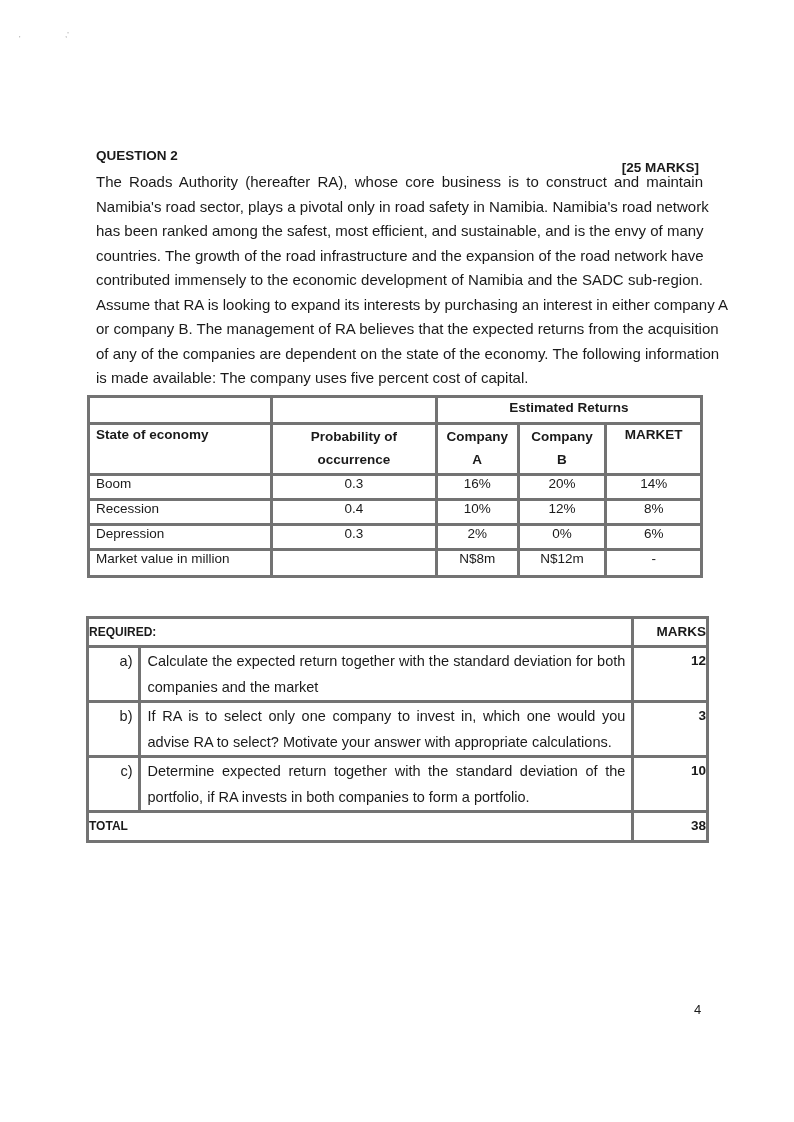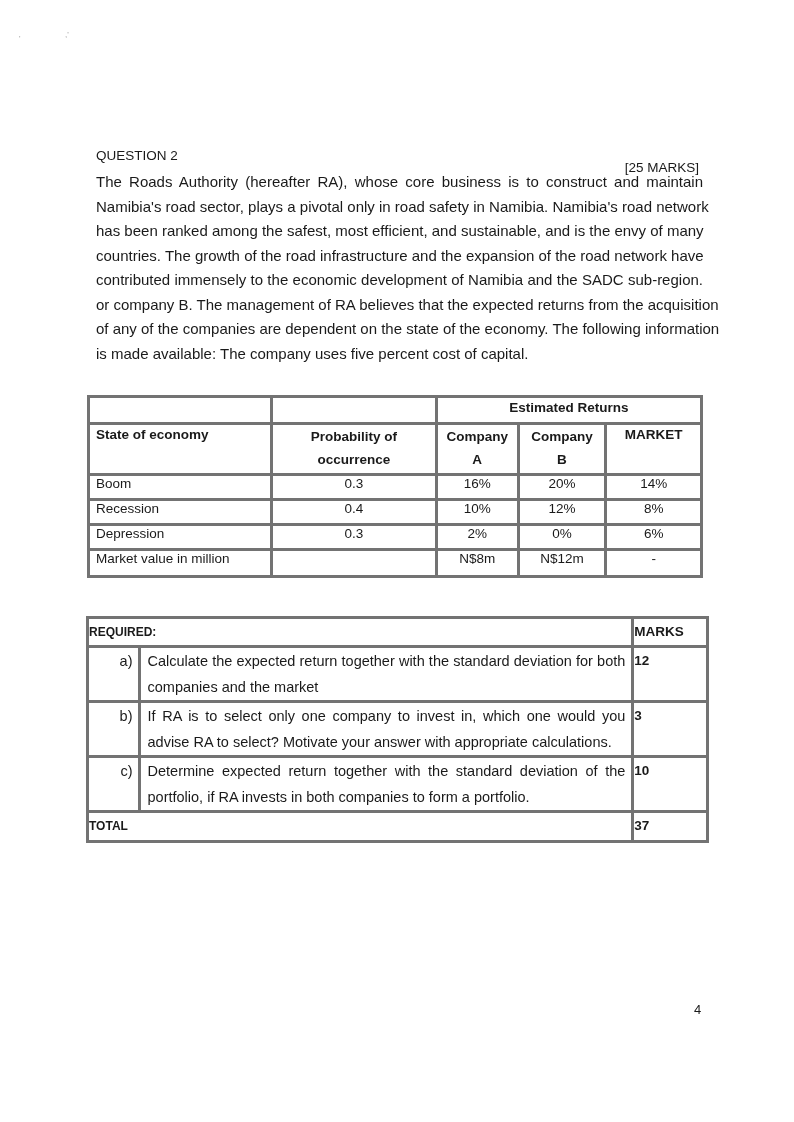--- a/index.html
+++ b/index.html
@@ -1,20 +1,20 @@
 <!DOCTYPE html>
 <html><head>
 <meta charset="utf-8">
 <style>
   html, body { margin:0; padding:0; background:#ffffff; }
   body { width:794px; height:1122px; position:relative; overflow:hidden;
          font-family:"Liberation Sans", sans-serif; color:#1a1a1a; }
   .scan-mark { position:absolute; font-size:8px; color:#9a9a9a; }
   .q-header { position:absolute; left:96px; top:148px; width:603px; height:18px;
-              font-weight:normal; font-size:13.5px;text-align:center; }
+              font-weight:bold; font-size:13.5px;text-align:center; }
   .q-header .left { position:absolute; left:0; top:0; }
   .q-header .right { position:absolute; right:0; top:0;margin-top:12px; }
   .para { position:absolute; left:96px; top:170px; width:607px;
           font-size:15px; line-height:24.5px; text-align:justify; }
   .para span.line { display:block; text-align:justify; text-align-last:justify; white-space:nowrap; }
   .para span.line.last { text-align-last:left; }
 
   table { border-collapse:collapse; position:absolute; }
   td { border:3px solid #737373; padding:0; vertical-align:top; }
 
@@ -22,41 +22,42 @@
   .t1 td { height:22px; }
   .t1 .hdr { font-weight:bold; }
   .t1 .c { text-align:center; }
   .t1 .l { padding-left:6px; }
 
   .t2 { left:86px; top:616px; width:623px; font-size:14.5px; }
   .t2 td { line-height:26px; }
   .t2 .bold { font-weight:bold; }
   .t2 .lbl { text-align:right; padding-right:5px; width:44px; }
   .t2 .txt { padding-left:7px; padding-right:6px; text-align:justify; }
-  .t2 .mk { text-align:left; font-weight:bold; font-size:13.5px; width:72px; }
+  .t2 .mk { text-align:right; font-weight:bold; font-size:13.5px; width:72px; }
 
   .page-num { position:absolute; left:694px; top:1002px; font-size:13px; }
 </style>
 </head>
 <body>
 
 <div class="scan-mark" style="left:19px;top:34px;">'</div>
 <div class="scan-mark" style="left:65px;top:30px;">,'</div>
 
 <div class="q-header">
   <span class="left">QUESTION 2</span>
   <span class="right">[25 MARKS]</span>
 </div>
 
 <div class="para">
   <span class="line">The Roads Authority (hereafter RA), whose core business is to construct and maintain</span>
   <span class="line">Namibia's road sector, plays a pivotal only in road safety in Namibia. Namibia's road network</span>
   <span class="line">has been ranked among the safest, most efficient, and sustainable, and is the envy of many</span>
   <span class="line">countries. The growth of the road infrastructure and the expansion of the road network have</span>
   <span class="line">contributed immensely to the economic development of Namibia and the SADC sub-region.</span>
+  <span class="line">Assume that RA is looking to expand its interests by purchasing an interest in either company A</span>
   <span class="line">or company B. The management of RA believes that the expected returns from the acquisition</span>
   <span class="line">of any of the companies are dependent on the state of the economy. The following information</span>
   <span class="line last">is made available: The company uses five percent cost of capital.</span>
 </div>
 
 <table class="t1">
   <colgroup>
     <col style="width:184px">
       <col style="width:166px">
       <col style="width:82px">
@@ -137,18 +138,18 @@
     <td class="txt">If RA is to select only one company to invest in, which one would you advise RA to select? Motivate your answer with appropriate calculations.</td>
     <td class="mk">3</td>
   </tr>
   <tr>
     <td class="lbl">c)</td>
     <td class="txt">Determine expected return together with the standard deviation of the portfolio, if RA invests in both companies to form a portfolio.</td>
     <td class="mk">10</td>
   </tr>
   <tr>
     <td colspan="2" class="bold" style="padding-left:0;height:27px;font-size:12px">TOTAL</td>
-    <td class="mk">37</td>
+    <td class="mk">38</td>
   </tr>
 </tbody>
   </table>
 
 <div class="page-num">4</div>
 
 </body></html>

